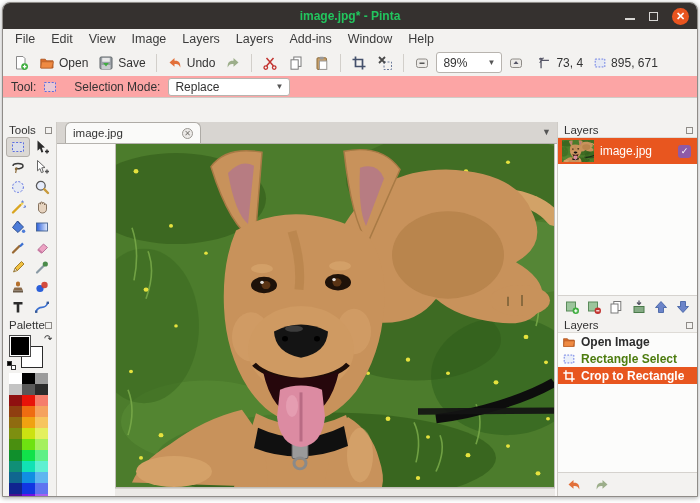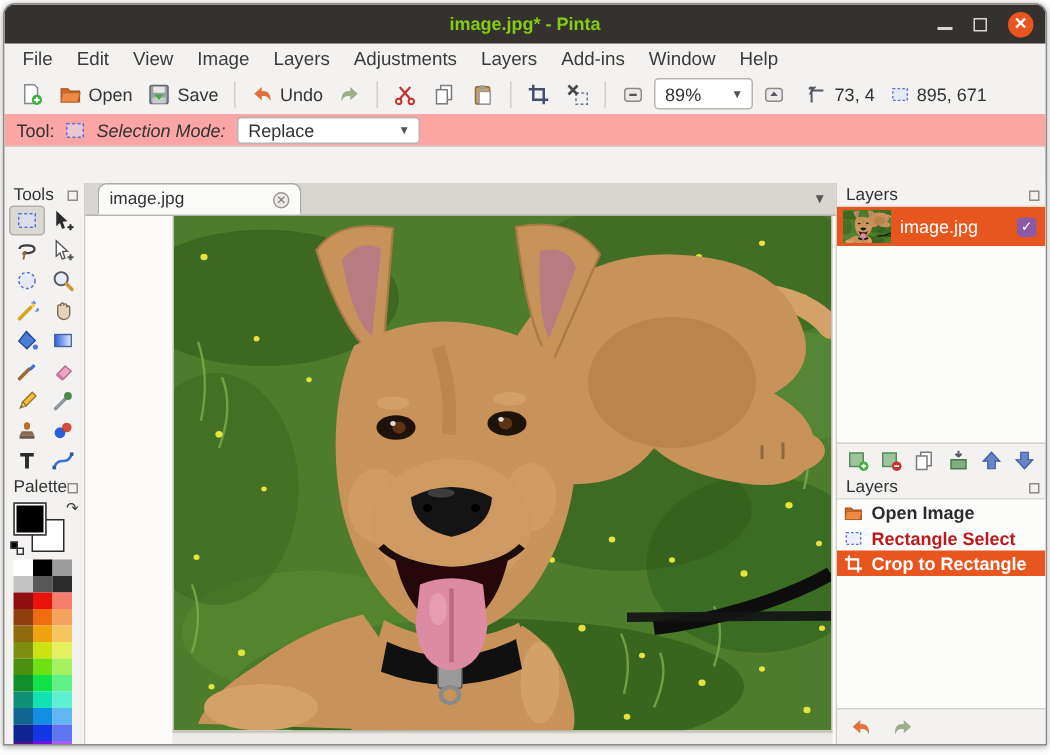--- a/index.html
+++ b/index.html
@@ -3,21 +3,21 @@
 <meta charset="utf-8">
 <style>
   * { margin:0; padding:0; box-sizing:border-box; }
   html,body { width:700px; height:503px; background:#fff; font-family:"Liberation Sans", sans-serif; overflow:hidden; }
   .window { position:absolute; left:2px; top:2px; width:696px; height:495px;
     border:1px solid #8f8c88; border-radius:8px 8px 0 0; overflow:hidden;
     display:flex; flex-direction:column; background:#f3f2f0; box-shadow:0 1px 5px rgba(0,0,0,.35); }
 
   
   .titlebar { height:26px; background:#35312f; display:flex; align-items:center; position:relative; flex:none; }
-  .title { position:absolute; left:0; right:0; text-align:center; color:#84cc16; font-size:12px; font-weight:bold; }
+  .title { position:absolute; left:0; right:0; text-align:center; color:#22c55e; font-size:12px; font-weight:bold; }
   .win-controls { margin-left:auto; display:flex; align-items:center; gap:14px; padding-right:8px; z-index:2; }
   .win-min { width:10px; height:2px; background:#d8d6d4; margin-top:6px; }
   .win-max { width:9px; height:9px; border:1.5px solid #d8d6d4; }
   .win-close { width:17px; height:17px; border-radius:50%; background:#e9541f; color:#fff; font-size:11px;
     line-height:16px; text-align:center; font-weight:bold; }
 
   
   .menubar { height:20px; display:flex; align-items:center; padding-left:4px; background:#f3f2f0; flex:none; }
   .menu-item { font-size:12.5px; color:#3b3b3b; padding:2px 8px; border-radius:3px; }
 
@@ -264,21 +264,20 @@
       <div class="win-close">✕</div>
     </div>
   </div>
 
   <div class="menubar" id="menubar">
       <span class="menu-item">File</span>
       <span class="menu-item">Edit</span>
       <span class="menu-item">View</span>
       <span class="menu-item">Image</span>
       <span class="menu-item">Layers</span>
-      <span class="menu-item">Adjustments</span>
       <span class="menu-item">Layers</span>
       <span class="menu-item">Add-ins</span>
       <span class="menu-item">Window</span>
       <span class="menu-item">Help</span>
     </div>
 
   <div class="toolbar">
     <div class="tbtn">
         <svg class="icon">
           <use href="#sym-doc-new"></use>
@@ -362,21 +361,21 @@
         </svg>
       <span>895, 671</span>
     </div>
   </div>
 
   <div class="optionsbar">
     <span>Tool:</span>
     <svg class="icon">
         <use href="#sym-rect-select"></use>
       </svg>
-    <span style="font-style:italic;">Selection Mode:</span>
+    <span style="margin-left:10px;">Selection Mode:</span>
     <div class="combo mode-combo">
       <span class="val">Replace</span>
       <span class="arrow">▼</span>
     </div>
   </div>
 
   <div class="content">
 
     <div class="left-panel">
       <div class="panel-header">
@@ -794,21 +793,21 @@
           <div class="history-item" style="color: rgb(68, 80, 107);">
             <svg class="icon-sm">
               <use href="#sym-folder-open"></use>
             </svg>
             <span style="color:#2c2c2c;">Open Image</span>
           </div>
           <div class="history-item" style="color: rgb(68, 80, 107);">
             <svg class="icon-sm">
               <use href="#sym-rect-select"></use>
             </svg>
-            <span style="color:#b91c1c;text-align:right;">Rectangle Select</span>
+            <span style="color:#4d7c0f;text-align:right;">Rectangle Select</span>
           </div>
           <div class="history-item selected" style="color: rgb(255, 255, 255);">
             <svg class="icon-sm">
               <use href="#sym-crop"></use>
             </svg>
             <span style="color:#fff;">Crop to Rectangle</span>
           </div>
         </div>
       <div class="history-undo-row">
         <svg class="icon">

